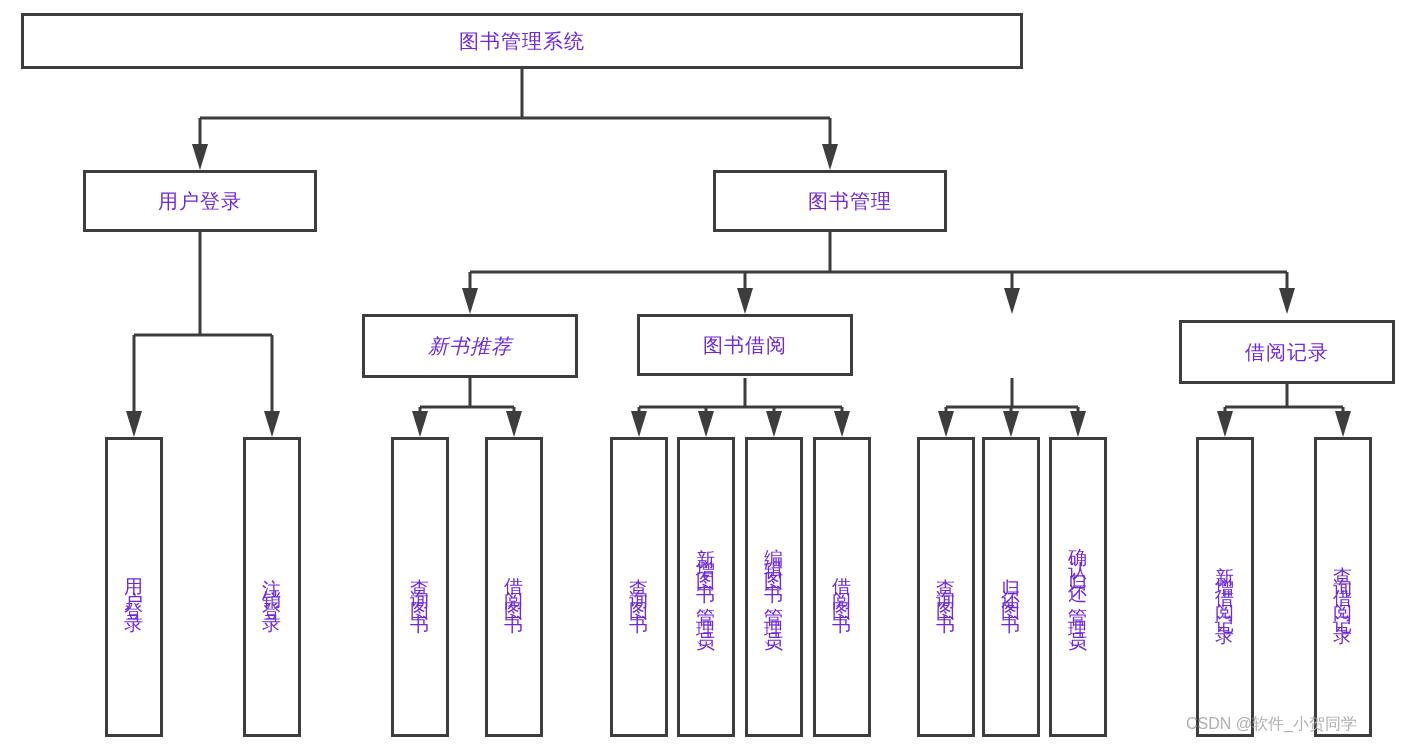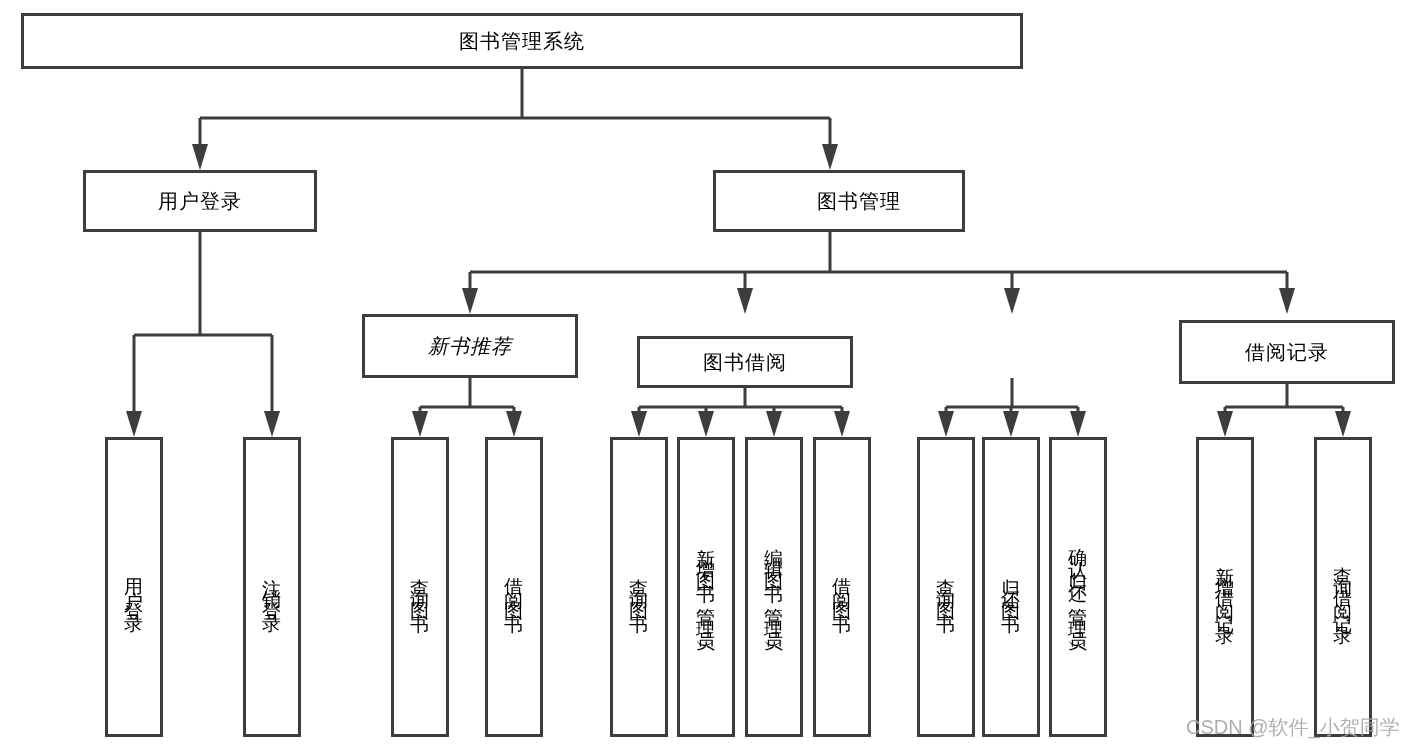--- a/index.html
+++ b/index.html
@@ -9,39 +9,39 @@
     background:#ffffff;
     font-family:"Liberation Sans","DejaVu Sans",sans-serif;
     overflow:hidden;
   }
   .connectors{position:absolute;left:0;top:0;z-index:1;}
   .node{
     position:absolute;
     box-sizing:border-box;
     border:3px solid #3d3d3d;
     background:#ffffff;
-    color:#000000;
+    color:#6d28d9;
     display:flex;
     align-items:center;
     justify-content:center;
     z-index:2;
   }
   .h-node{font-size:20px;letter-spacing:1px;}
   .v-node{
     writing-mode:vertical-rl;
     text-orientation:mixed;
     font-size:19px;
     letter-spacing:12px;
     line-height:1;
   }
   .watermark{
     position:absolute;
     z-index:3;
     color:rgba(168,168,168,0.92);
-    font-size:20px;
+    font-size:16px;
     white-space:nowrap;
   }
 </style>
 </head>
 <body>
 
 <div class="canvas">
 
   <svg class="connectors" width="1405" height="747" viewBox="0 0 1405 747">
     <g stroke="#3d3d3d" stroke-width="3" fill="none">
@@ -79,24 +79,24 @@
       <polygon points="1003,411 1019,411 1011,437"></polygon>
       <polygon points="1070,411 1086,411 1078,437"></polygon>
       <polygon points="1217,411 1233,411 1225,437"></polygon>
       <polygon points="1335,411 1351,411 1343,437"></polygon>
     </g>
   </svg>
 
   <div class="node h-node" style="left:21px;top:13px;width:1002px;height:56px;">图书管理系统</div>
 
   <div class="node h-node" style="left:83px;top:170px;width:234px;height:62px;">用户登录</div>
-  <div class="node h-node" style="left:713px;top:170px;width:252px;height:62px;padding-left:40px;">图书管理</div>
+  <div class="node h-node" style="left:713px;top:170px;width:234px;height:62px;padding-left:40px;">图书管理</div>
 
   <div class="node h-node" style="left:362px;top:314px;width:216px;height:64px;font-style:italic;">新书推荐</div>
-  <div class="node h-node" style="left:637px;top:314px;width:216px;height:52px;margin-top:22px;">图书借阅</div>
+  <div class="node h-node" style="left:637px;top:314px;width:216px;height:62px;">图书借阅</div>
   <div class="node h-node" style="left:1179px;top:320px;width:216px;height:64px;">借阅记录</div>
 
   <div class="node v-node" style="left:105px;top:437px;width:58px;height:300px;">用户登录</div>
   <div class="node v-node" style="left:243px;top:437px;width:58px;height:300px;">注销登录</div>
 
   <div class="node v-node" style="left:391px;top:437px;width:58px;height:300px;">查询图书</div>
   <div class="node v-node" style="left:485px;top:437px;width:58px;height:300px;">借阅图书</div>
 
   <div class="node v-node" style="left:610px;top:437px;width:58px;height:300px;">查询图书</div>
   <div class="node v-node" style="left:677px;top:437px;width:58px;height:300px;">新增图书（管理员）</div>

